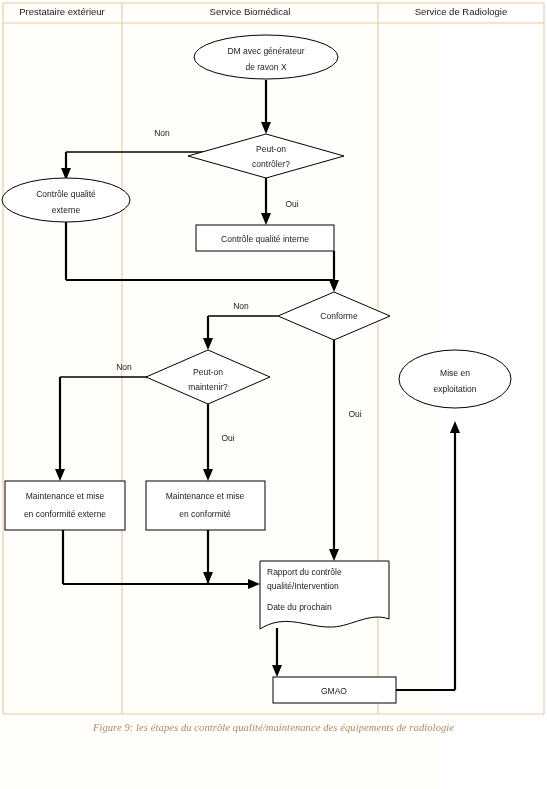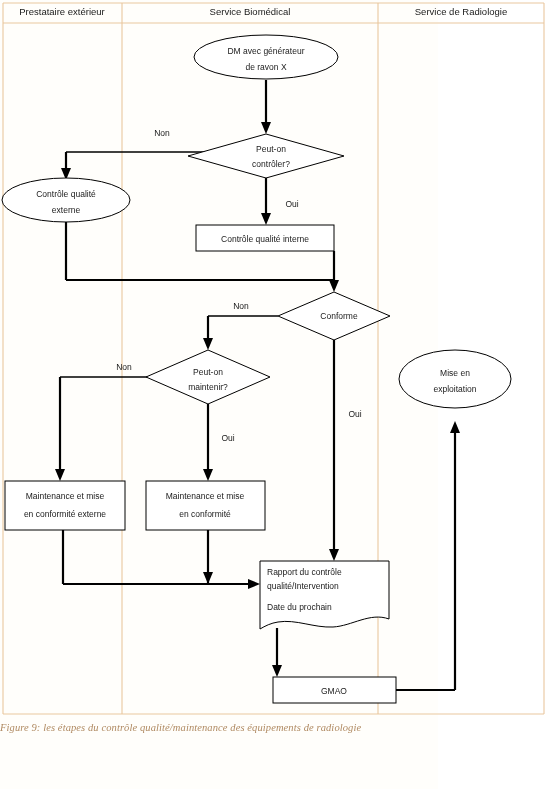--- a/index.html
+++ b/index.html
@@ -67,20 +67,21 @@
   .lane-line {
     stroke: #e9c79f;
     stroke-width: 1.1;
     fill: none;
   }
   #caption {
     position: absolute;
     left: 0;
     top: 722px;
     width: 547px;
+    text-align: center;
     font-family: "Liberation Serif", serif;
     font-style: italic;
     font-size: 10.5px;
     color: #b08a62;
     letter-spacing: 0.1px;
   }
 </style>
 </head>
 <body>
 

